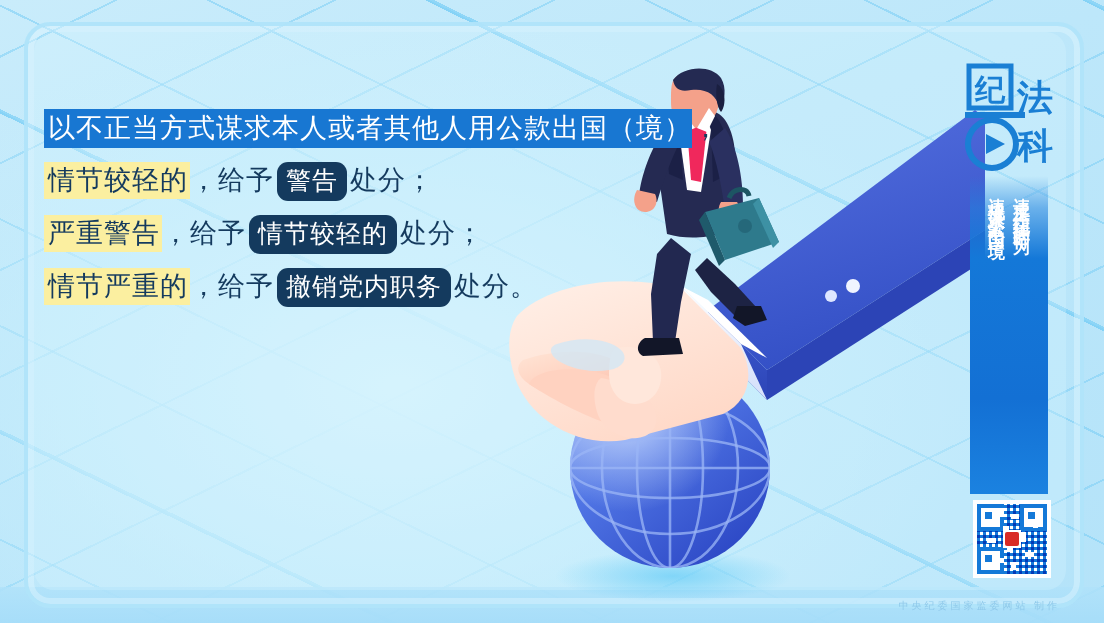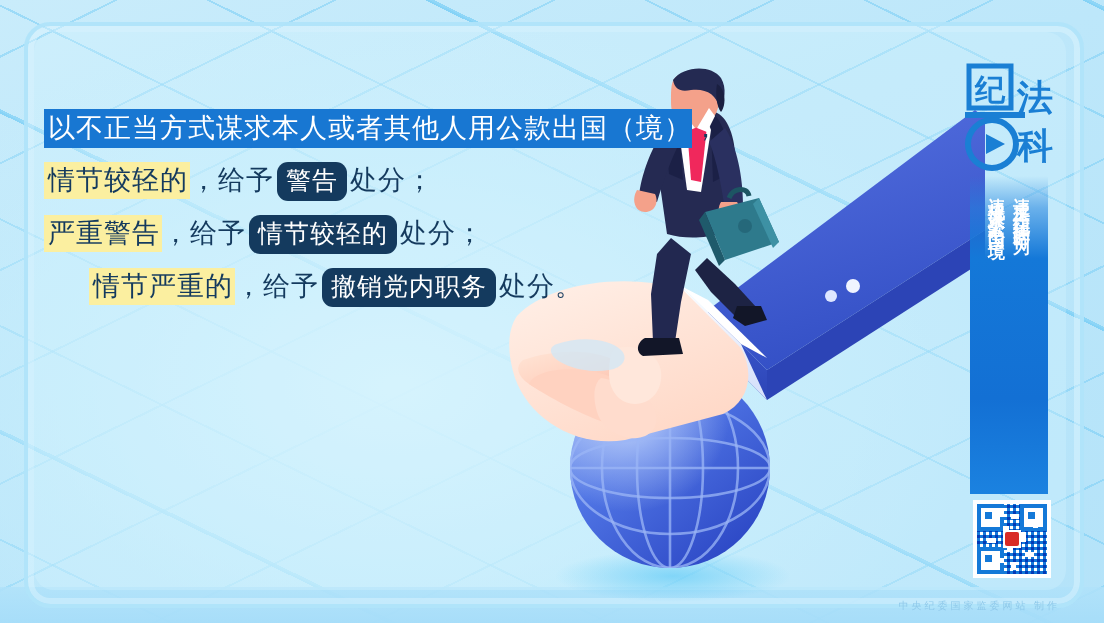--- a/index.html
+++ b/index.html
@@ -30,21 +30,21 @@
     box-shadow:inset 0 0 0 6px rgba(224,246,254,.45);
     pointer-events:none;}
   .frame-inner{position:absolute;left:34px;top:32px;width:1032px;height:558px;
     border-radius:20px;background:rgba(216,244,254,.30);pointer-events:none;}
 
   
   .text-block{position:absolute;left:44px;top:108px;width:600px;
     font-family:"Liberation Serif","DejaVu Serif",serif;}
   .line{display:block;white-space:nowrap;margin-bottom:12px;
     font-size:27px;line-height:40px;color:#143a5e;letter-spacing:1px;}
-  .line:last-child{margin-bottom:0;margin-left:45px;}
+  .line:last-child{margin-bottom:0;}
   .hl-blue{background:#1877d2;color:#ffffff;padding:4px 0 5px 4px;
     font-weight:400;letter-spacing:1px;}
   .hl-yellow{background:#fbefa0;color:#143a5e;padding:3px 2px 4px 4px;}
   .badge{display:inline-block;background:#143a5e;color:#ffffff;
     border-radius:11px;padding:2px 9px 4px 9px;margin:0 3px;
     line-height:33px;font-size:25px;vertical-align:baseline;}
   .plain{color:#143a5e;}
 
   
   .sidebar{position:absolute;left:965px;top:62px;width:88px;}

